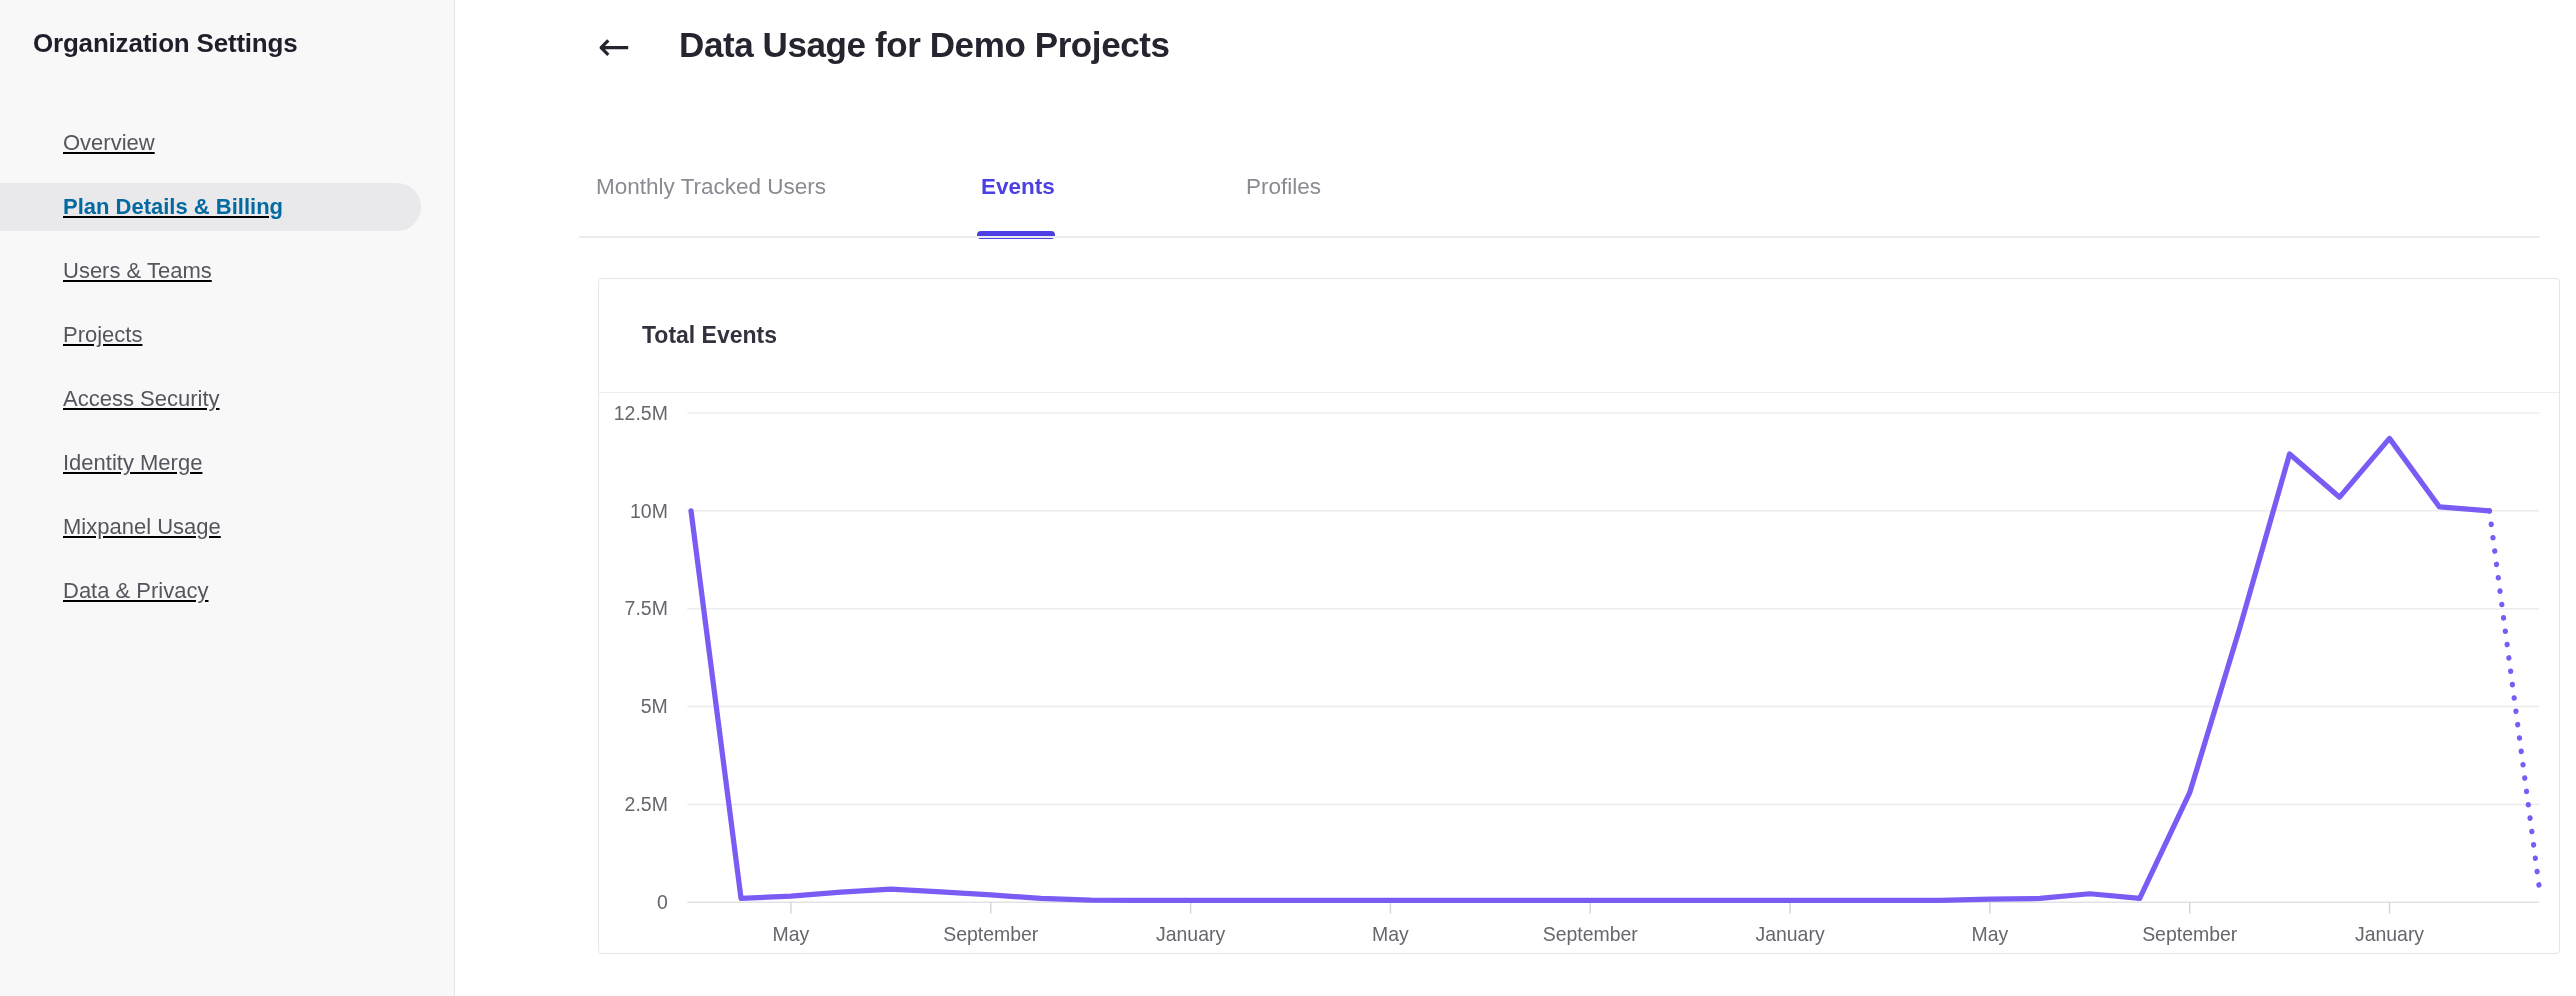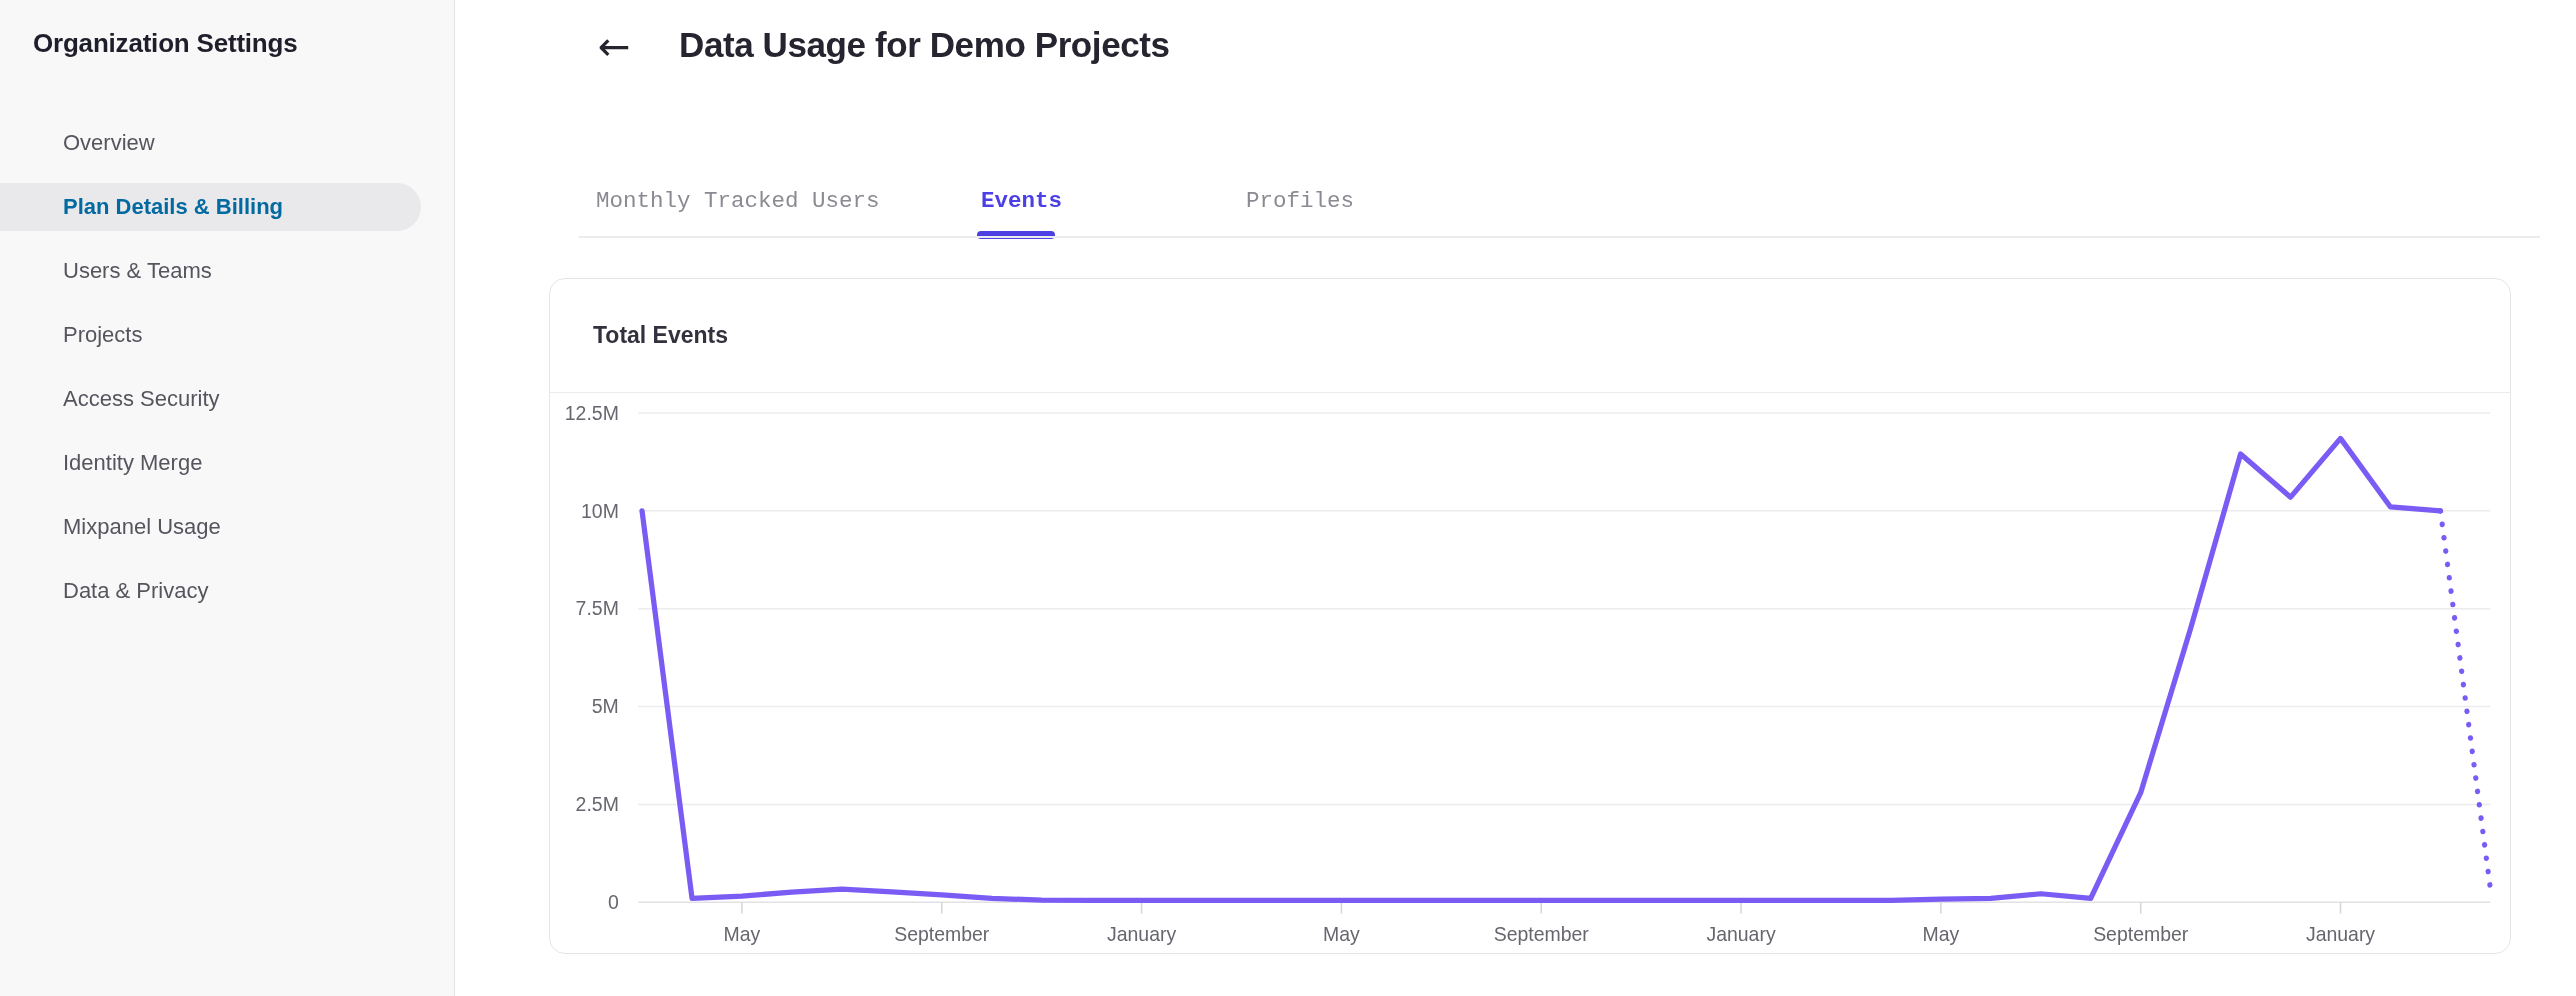--- a/index.html
+++ b/index.html
@@ -5,50 +5,50 @@
   * { margin:0; padding:0; box-sizing:border-box; }
   html,body { width:2576px; height:997px; background:#ffffff; overflow:hidden;
               font-family:"Liberation Sans", sans-serif; }
   .root { position:relative; width:2576px; height:997px; }
 
   
   .sidebar { position:absolute; left:0; top:0; width:455px; height:997px;
              background:#f8f8f9; border-right:1.5px solid #e5e5e8; }
   .sidebar-title { position:absolute; left:33px; top:28.4px; font-size:26px; font-weight:bold;
                    color:#1f1e2b; letter-spacing:-0.2px; }
-  .nav { position:absolute; left:0; top:111px; width:455px; }
+  .nav { position:absolute; left:0; top:111px; width:455px;text-decoration:underline; }
   .nav-item { position:relative; height:64px; width:455px; display:flex; align-items:center;
               cursor:pointer; }
   .nav-item .pill { position:absolute; left:0; top:8.2px; height:48px; width:421px;
                     border-radius:0 24px 24px 0; background:transparent; }
   .nav-item.active .pill { background:#e9e9eb; }
   .nav-item .lbl { position:relative; margin-left:63px; font-size:22px; color:#55555e; }
   .nav-item.active .lbl { color:#0369a1; font-weight:bold; }
 
   
   .back-btn { position:absolute; left:588px; top:21px; width:52px; height:52px;
               background:none; border:none; font-size:39px; color:#26252f; cursor:pointer;
               line-height:52px; text-align:center; font-family:"DejaVu Sans", sans-serif; }
   .page-title { position:absolute; left:679px; top:25.4px; font-size:35px; font-weight:bold;
                 color:#26252f; letter-spacing:-0.4px; }
 
   
   .tabs { position:absolute; left:0; top:0; }
-  .tab { position:absolute; top:188px; font-size:22.5px; color:#8a8a93; cursor:pointer;
+  .tab { position:absolute; top:174px; font-size:22.5px; color:#8a8a93; cursor:pointer;
          white-space:nowrap; background:none; border:none;
-         font-family:Liberation Mono, monospace; }
+         font-family:Liberation Sans, sans-serif; }
   .tab.active { color:#4c3fe4; font-weight:bold; }
   .tab-underline { position:absolute; left:977px; top:231px; width:78px; height:7.5px;
                    border-radius:4.5px; background:#4c3fe4; }
   .tab-divider { position:absolute; left:579px; top:236px; width:1961px; height:1.5px;
                  background:#ececef; }
 
   
-  .card { position:absolute; left:549px; top:278px; width:1962px; height:676px;
-          background:#ffffff; border:1.5px solid #e5e5e8; border-radius:16px; }
+  .card { position:absolute; left:598px; top:278px; width:1962px; height:676px;
+          background:#ffffff; border:1.5px solid #e5e5e8; border-radius:4px; }
   .card-header { position:absolute; left:0; top:0; width:100%; height:114px;
                  border-bottom:1.5px solid #ececef; }
   .card-title { position:absolute; left:43px; top:43px; font-size:23px; font-weight:bold;
                 color:#32313d; }
   .chart-wrap { position:absolute; left:0; top:115px; width:1959px; height:558px; }
   svg text { font-family:"Liberation Sans", sans-serif; }
 </style>
 </head>
 <body>
 

